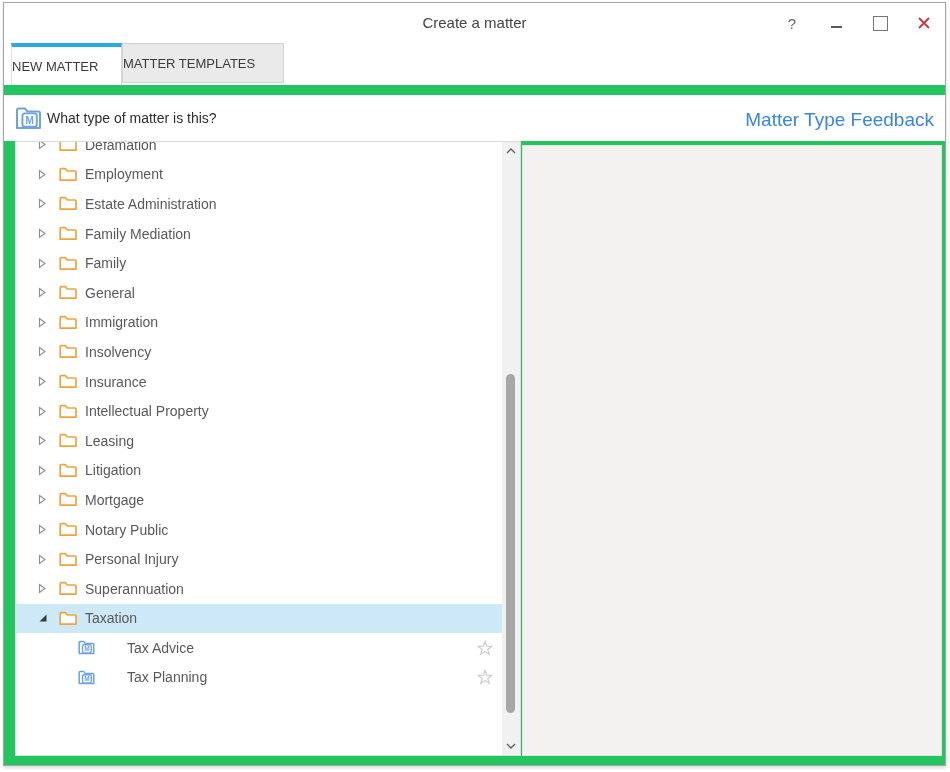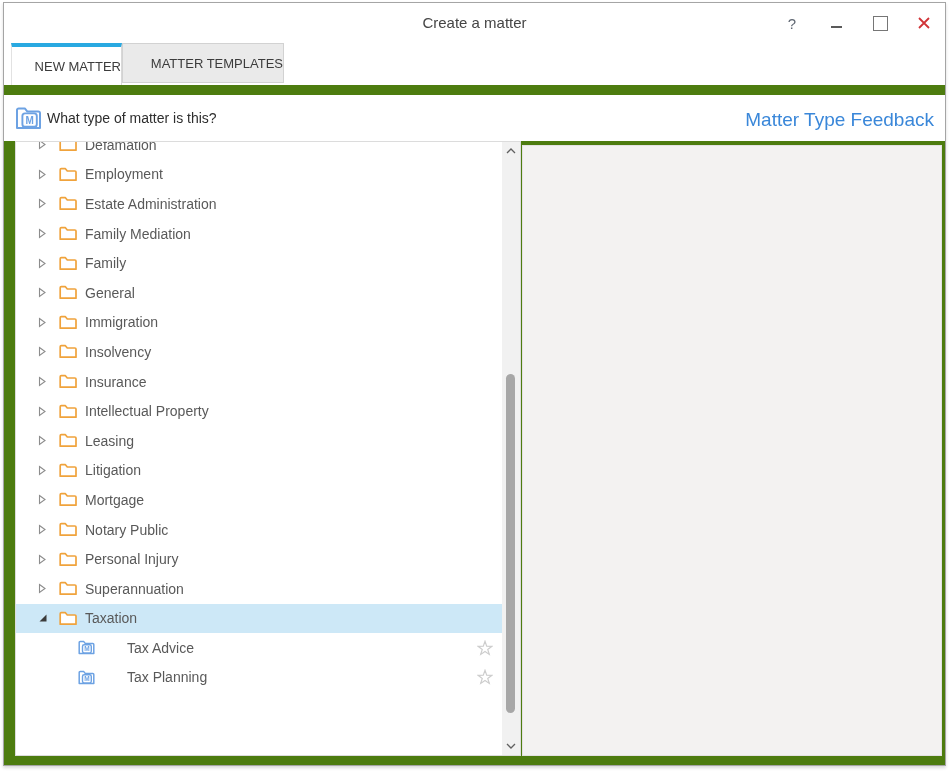--- a/index.html
+++ b/index.html
@@ -3,21 +3,21 @@
 <meta charset="utf-8">
 <style>
   html,body{margin:0;padding:0;}
   body{
     width:950px;height:772px;position:relative;background:#fff;
     font-family:"Liberation Sans","DejaVu Sans",sans-serif;
     -webkit-font-smoothing:antialiased;overflow:hidden;
   }
   .window{
     position:absolute;left:3px;top:2px;right:4px;bottom:6px;
-    border:1px solid #a5a5a5;background:#4d7c0f;
+    border:1px solid #a5a5a5;background:#22c55e;
     box-shadow:0 2px 3px rgba(0,0,0,.15);
   }
   
   .titlebar{position:absolute;top:0;left:0;right:0;height:40px;background:#fff;}
   .title{
     position:absolute;left:0;right:0;top:0;height:40px;line-height:40px;
     text-align:center;font-size:15px;color:#454545;
   }
   .controls{
     position:absolute;right:6px;top:0;height:40px;
@@ -27,21 +27,21 @@
     width:30px;height:30px;display:flex;align-items:center;justify-content:center;
     cursor:default;
   }
   .ctrl-help{font-size:15px;color:#5f6772;}
   .min-glyph{width:11px;height:2px;background:#5a5a5a;margin-top:8px;}
   .max-glyph{width:13px;height:13px;border:1px solid #767676;background:#fff;}
   
   .tabstrip{position:absolute;top:40px;left:0;right:0;height:42px;background:#fff;}
   .tab{
     position:absolute;top:0;box-sizing:border-box;
-    display:flex;align-items:center;justify-content:flex-end;
+    display:flex;align-items:center;justify-content:flex-start;
     font-size:13px;color:#3c3c3c;white-space:nowrap;
   }
   .tab.active{
     left:7px;width:111px;height:42px;background:#fff;
     border-top:4px solid #29a9e1;
     border-left:1px solid #e2e2e2;border-right:1px solid #d8d8d8;
   }
   .tab.inactive{
     left:118px;width:162px;height:40px;background:#eaeaea;
     border:1px solid #d2d2d2;

